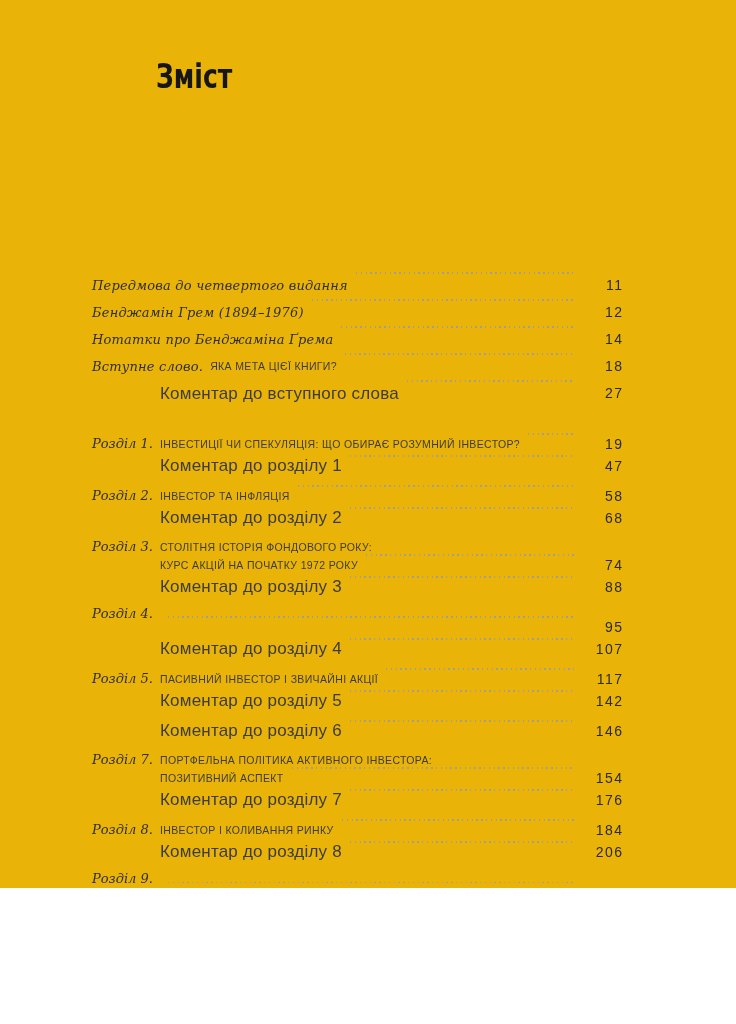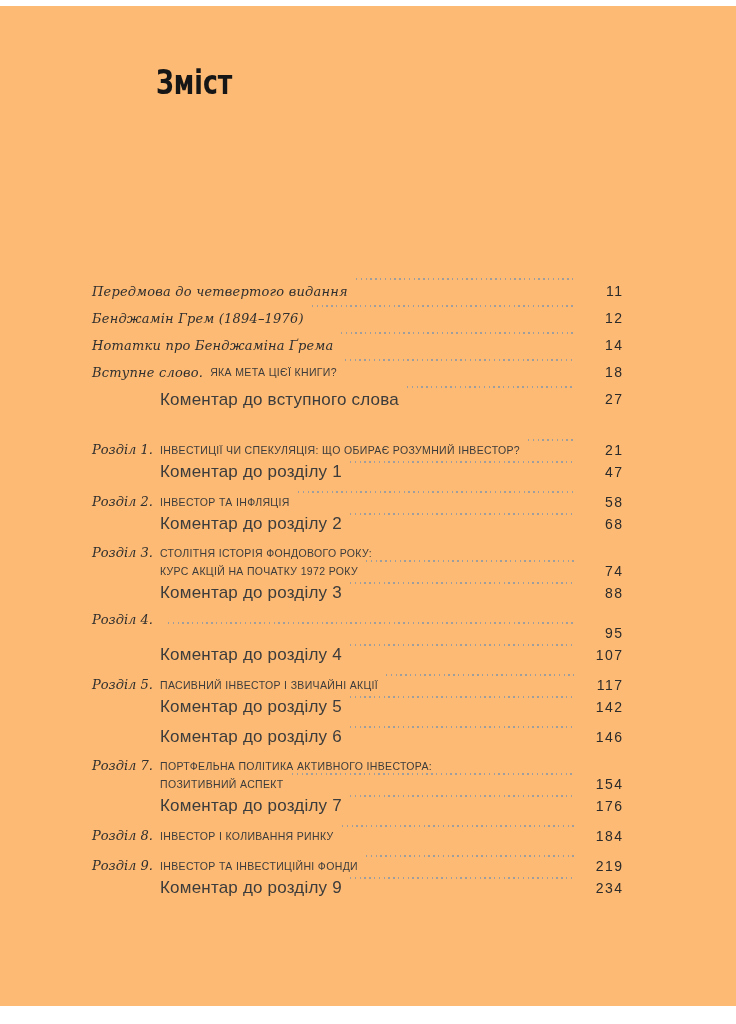--- a/index.html
+++ b/index.html
@@ -1,23 +1,22 @@
 <!DOCTYPE html>
 <html lang="uk"><head>
 <meta charset="utf-8">
 <style>
   html,body{margin:0;padding:0;background:#ffffff;}
   .page{
     position:relative;
-    width:736px;height:1000px;
-    background:#fdba74;
+    width:736px;height:888px;
+    background:#eab308;
     overflow:hidden;
     font-family:"Liberation Sans",sans-serif;
     color:#2e2e2e;
-    margin-top:6px;
   }
   .title{
     position:absolute;
     left:156px;top:60px;
     margin:0;
     font-family:"DejaVu Sans",sans-serif;
     font-weight:700;
     font-size:33px;
     line-height:33px;
     color:#161616;
@@ -127,21 +126,21 @@
       </div>
     <div class="spacer"></div>
     <div id="chapters">
         <div class="chapter">
           <div class="ch-head">
             <span class="ch-label">Розділ 1.</span>
             <div class="ch-body">
               <div class="row ch-row">
                 <span class="caps">ІНВЕСТИЦІЇ ЧИ СПЕКУЛЯЦІЯ: ЩО ОБИРАЄ РОЗУМНИЙ ІНВЕСТОР?</span>
                 <span class="leader"></span>
-                <span class="pageno">21</span>
+                <span class="pageno">19</span>
               </div>
             </div>
           </div>
           <div class="row ch-row comment-row">
             <span class="comment-label">Коментар до розділу 1</span>
             <span class="leader"></span>
             <span class="pageno">47</span>
           </div>
         </div>
         <div class="chapter">
@@ -245,27 +244,31 @@
           <div class="ch-head">
             <span class="ch-label">Розділ 8.</span>
             <div class="ch-body">
               <div class="row ch-row">
                 <span class="caps">ІНВЕСТОР І КОЛИВАННЯ РИНКУ</span>
                 <span class="leader"></span>
                 <span class="pageno">184</span>
               </div>
             </div>
           </div>
+          <div class="row ch-row comment-row">
+            <span class="comment-label">Коментар до розділу 8</span>
+            <span class="leader"></span>
+            <span class="pageno">206</span>
+          </div>
         </div>
         <div class="chapter">
           <div class="ch-head">
             <span class="ch-label">Розділ 9.</span>
             <div class="ch-body">
               <div class="row ch-row">
-                <span class="caps">ІНВЕСТОР ТА ІНВЕСТИЦІЙНІ ФОНДИ</span>
                 <span class="leader"></span>
                 <span class="pageno">219</span>
               </div>
             </div>
           </div>
           <div class="row ch-row comment-row">
             <span class="comment-label">Коментар до розділу 9</span>
             <span class="leader"></span>
             <span class="pageno">234</span>
           </div>

